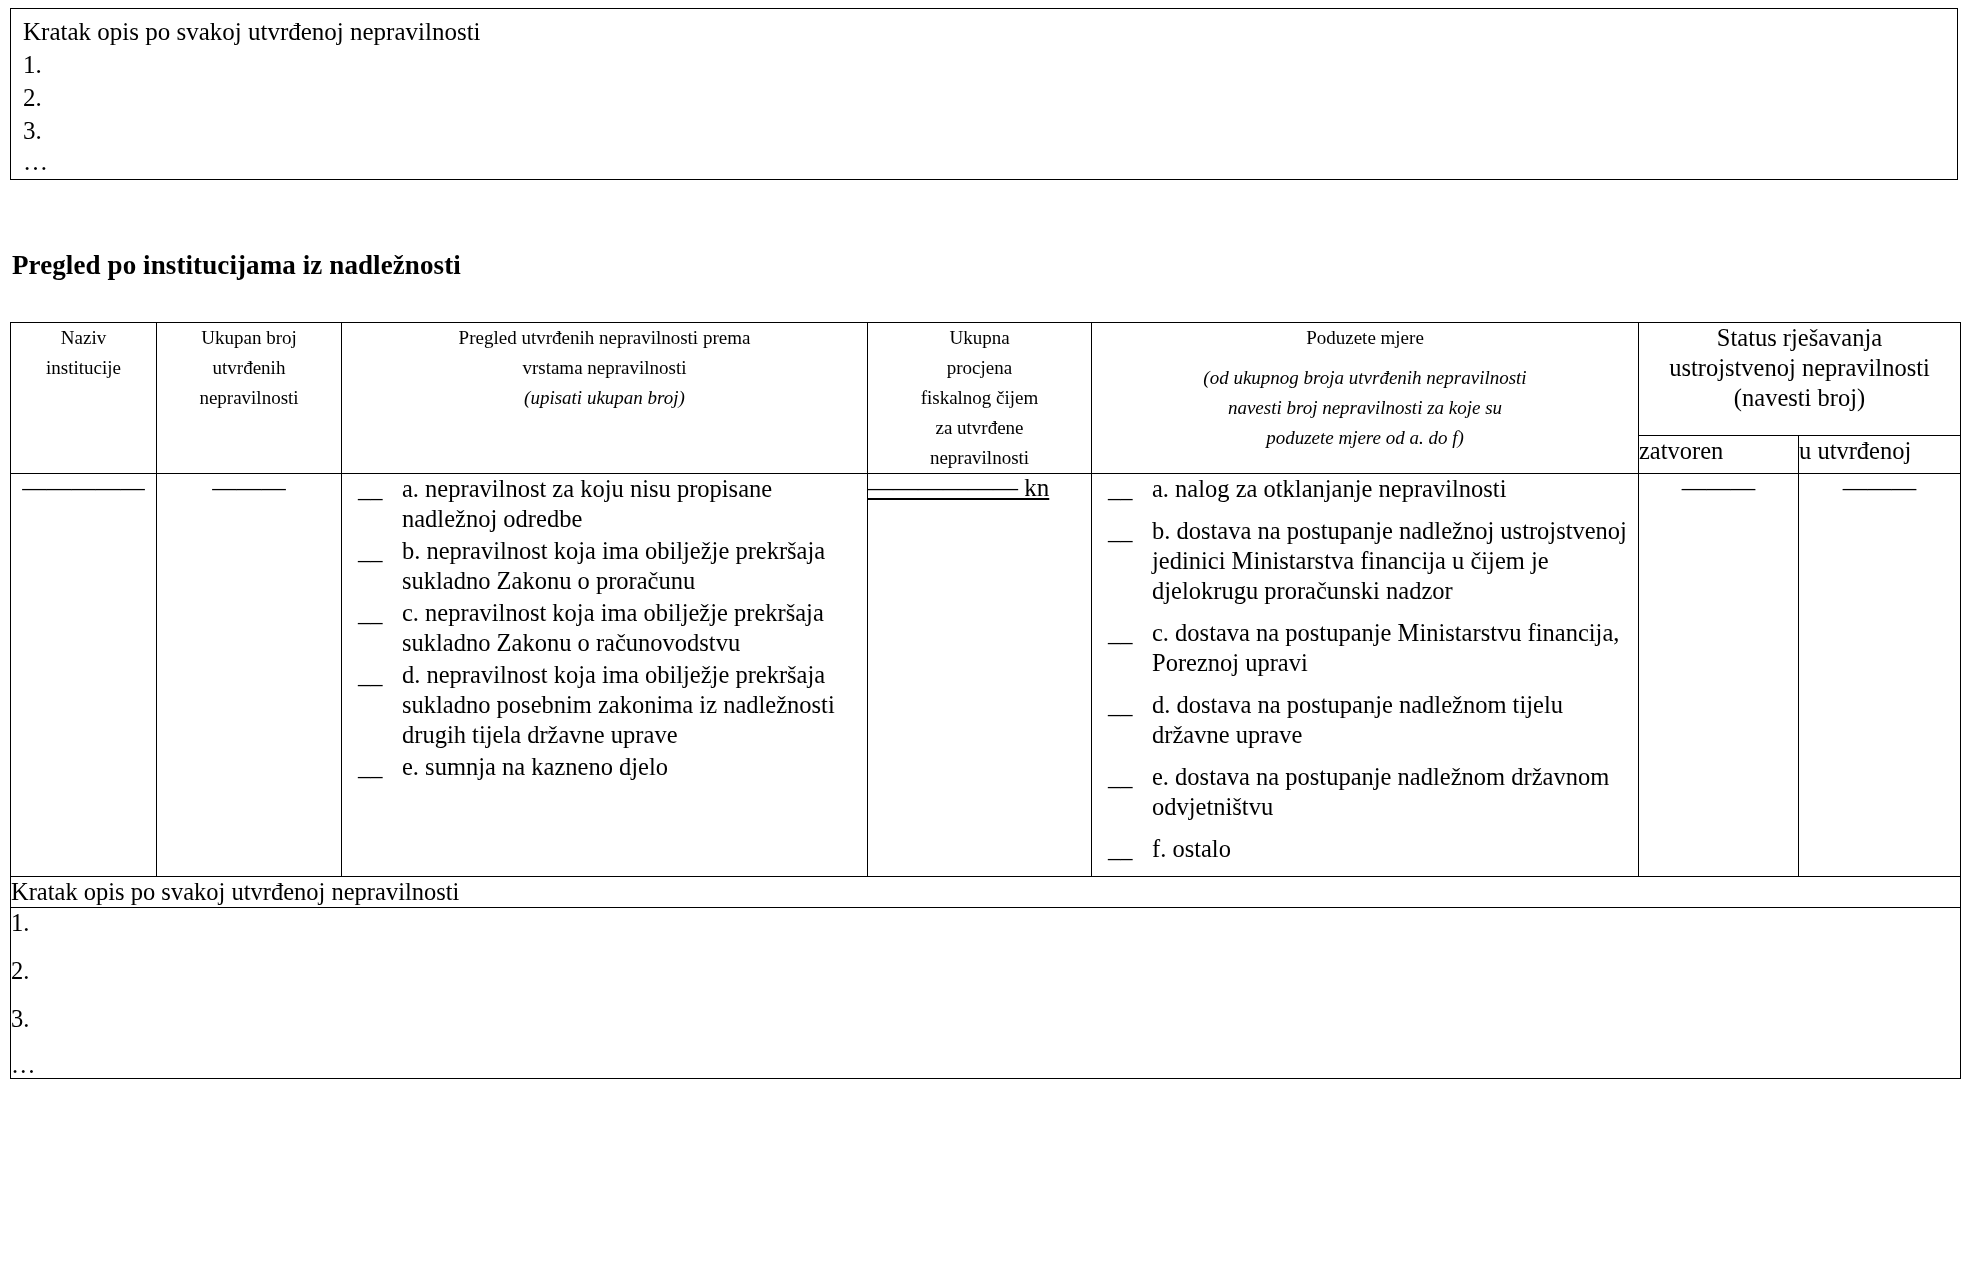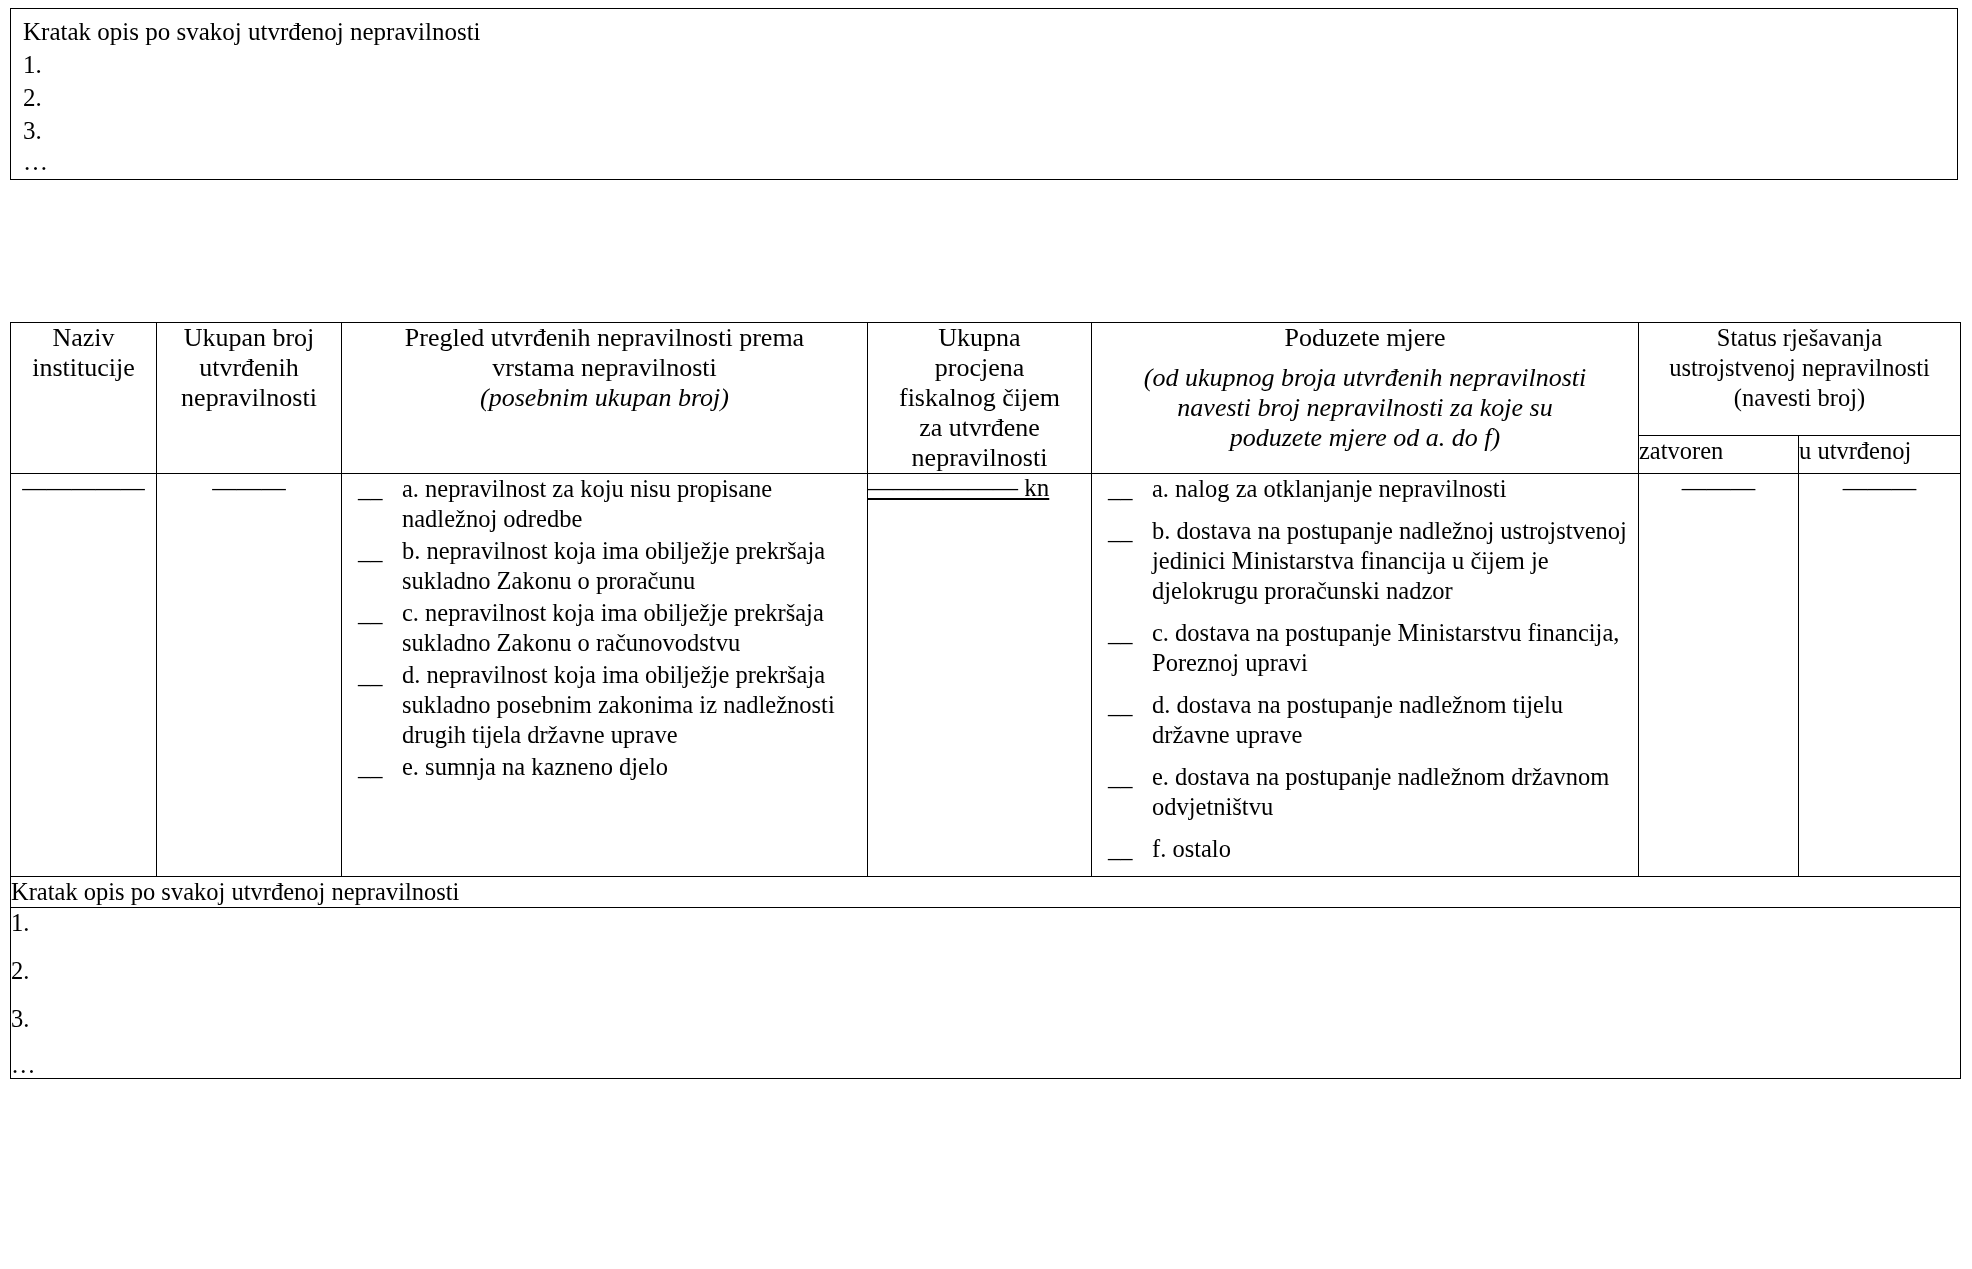--- a/index.html
+++ b/index.html
@@ -66,21 +66,21 @@
   .main-table td, .main-table th {
     border: 1.6px solid #000;
     vertical-align: top;
     padding: 0;
     font-weight: normal;
   }
 
   
   .hdr {
     text-align: center;
-    font-size: 26px;
+    font-size: 19px;
     line-height: 30px;
     padding: 8px 6px 8px 6px;
     vertical-align: middle;
   }
   .hdr .ital {
     font-style: italic;
   }
   .hdr-sub {
     text-align: left;
     font-size: 24.5px;
@@ -161,20 +161,21 @@
 <div class="page">
 
   <div class="top-box">
     <div class="line">Kratak opis po svakoj utvrđenoj nepravilnosti</div>
     <div class="line">1.</div>
     <div class="line">2.</div>
     <div class="line">3.</div>
     <div class="dots">…</div>
   </div>
 
+  <div class="section-heading">Pregled po institucijama iz nadležnosti</div>
 
   <table class="main-table">
     <colgroup>
       <col style="width:146px">
       <col style="width:185px">
       <col style="width:526px">
       <col style="width:224px">
       <col style="width:547px">
       <col style="width:160px">
       <col style="width:162px">
@@ -187,21 +188,21 @@
         <div>institucije</div>
       </td>
       <td class="hdr" rowspan="2">
         <div>Ukupan broj</div>
         <div>utvrđenih</div>
         <div>nepravilnosti</div>
       </td>
       <td class="hdr" rowspan="2">
         <div>Pregled utvrđenih nepravilnosti prema</div>
         <div>vrstama nepravilnosti</div>
-        <div class="ital">(posebnim ukupan broj)</div>
+        <div class="ital">(upisati ukupan broj)</div>
       </td>
       <td class="hdr" rowspan="2">
         <div>Ukupna</div>
         <div>procjena</div>
         <div>fiskalnog čijem</div>
         <div>za utvrđene</div>
         <div>nepravilnosti</div>
       </td>
       <td class="hdr" rowspan="2">
         <div>Poduzete mjere</div>

